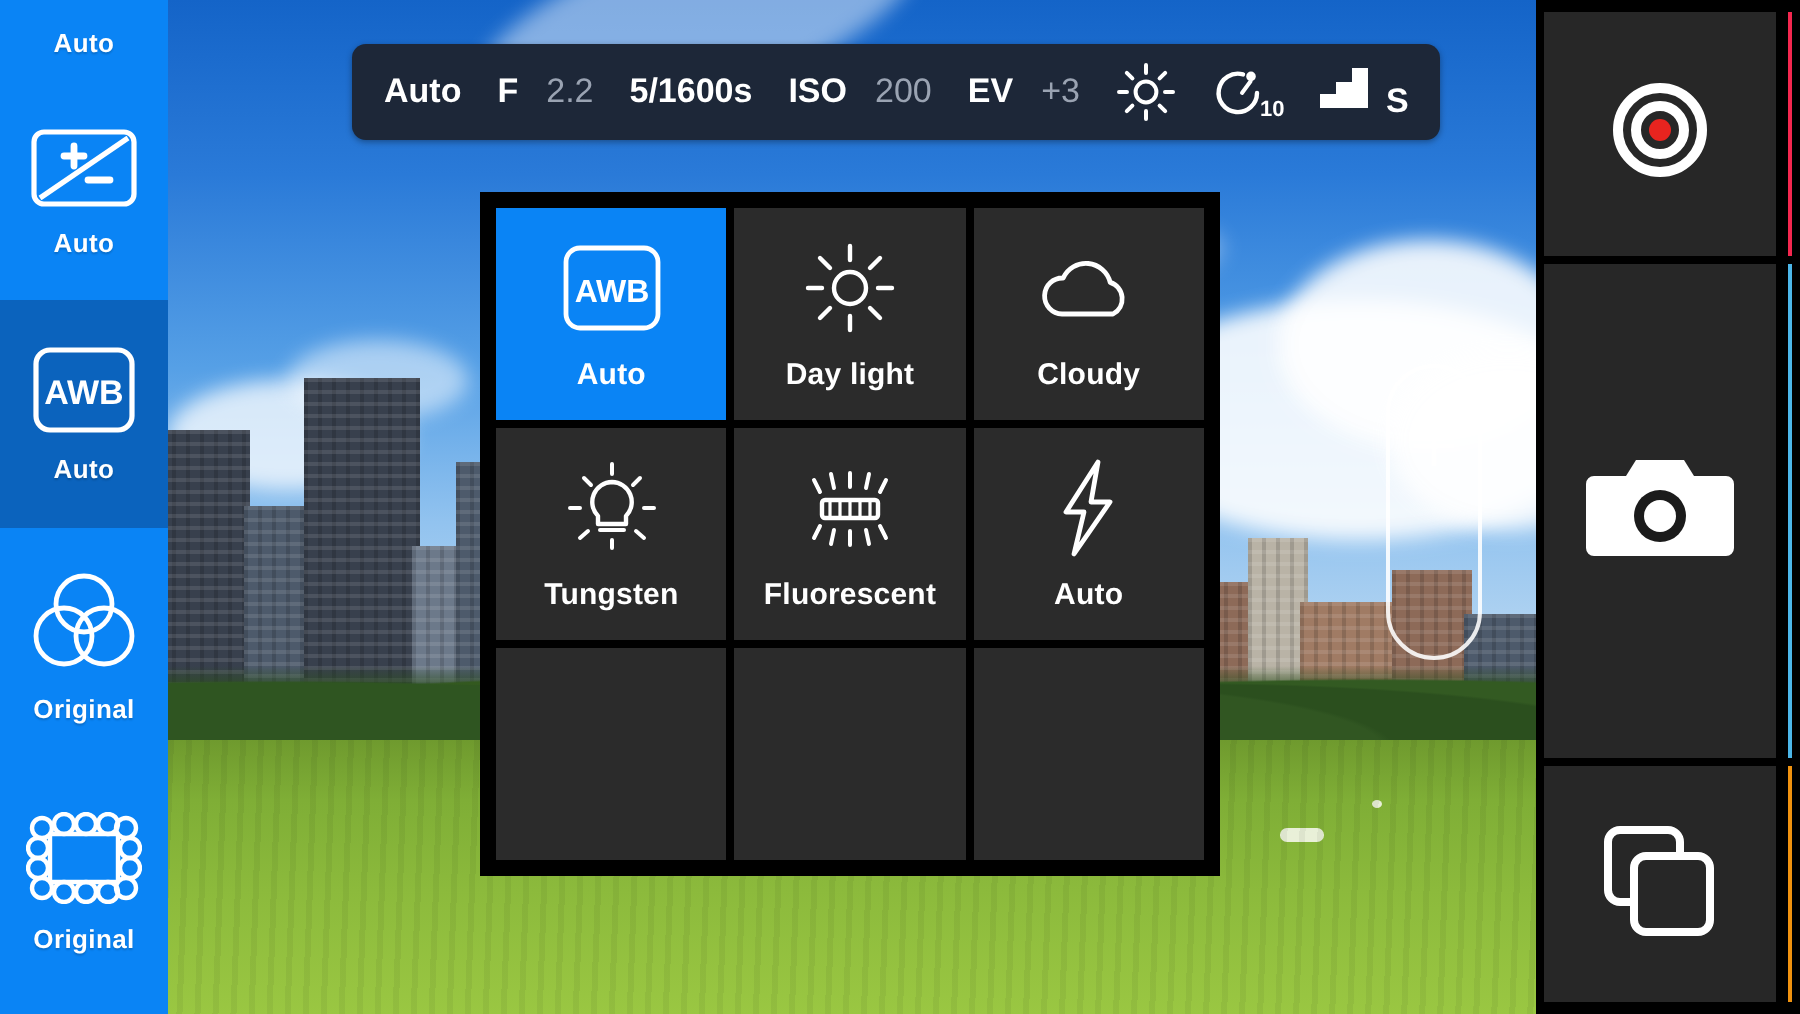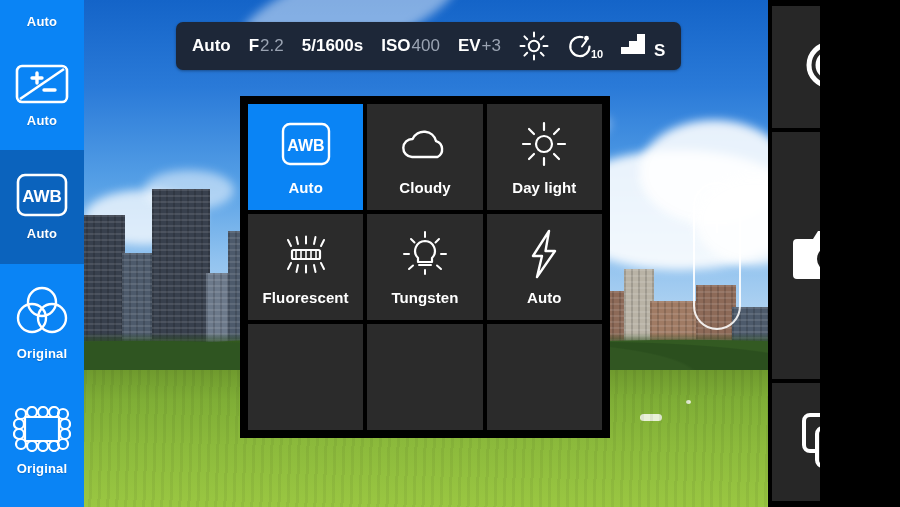--- a/index.html
+++ b/index.html
@@ -1,20 +1,20 @@
 <!DOCTYPE html>
 <html><head>
 <meta charset="utf-8">
 <style>
   * { margin:0; padding:0; box-sizing:border-box; }
   html, body {
     width:900px; height:507px; overflow:hidden; background:#000;
     font-family:"Liberation Sans", sans-serif;
   }
-  #app { position:relative; width:820px; height:507px; overflow:hidden; }
+  #app { position:relative; width:896px; height:507px; overflow:hidden; }
 
   
   .photo { position:absolute; left:84px; top:0; width:684px; height:507px; overflow:hidden; background:#2b6fd1; }
   .sky {
     position:absolute; left:0; top:0; width:100%; height:66%;
     background:linear-gradient(180deg,#1464c8 0%,#2a7ad8 26%,#56a0e6 55%,#92c3ef 78%,#bcd9f2 100%);
   }
   .cloud { position:absolute; background:rgba(255,255,255,.93); border-radius:50%; filter:blur(5px); }
   .c1 { left:150px; top:-30px; width:230px; height:80px; opacity:.5; transform:rotate(-18deg); }
   .c2 { left:330px; top:120px; width:200px; height:46px; opacity:.35; transform:rotate(-12deg); }
@@ -71,21 +71,21 @@
 
   
   .toolbar {
     position:absolute; left:176px; top:22px; height:48px;
     background:#1d2738; border-radius:7px;
     display:flex; align-items:center; gap:0; padding:0 16px;
     box-shadow:0 1px 3px rgba(0,0,0,.35);
   }
   .tb-item { display:flex; align-items:baseline; color:#fff; font-size:17px; font-weight:bold; margin-right:18px; white-space:nowrap; }
   .tb-item:last-child { margin-right:0; }
-  .tb-dim { color:#9aa3b2; font-weight:normal; margin-left:1px; }
+  .tb-dim { color:#9aa3b2; font-weight:normal; margin-left:14px; }
   .tb-icon { display:flex; align-items:center; margin-right:16px; }
 
   
   .grid-panel {
     position:absolute; left:240px; top:96px; width:370px; height:342px;
     background:#000; padding:8px;
     display:grid; grid-template-columns:repeat(3,1fr); grid-template-rows:repeat(3,1fr); gap:4px;
   }
   .cell {
     background:#2b2b2b; display:flex; flex-direction:column;
@@ -226,21 +226,21 @@
     </div>
     <div class="tb-item">
       <span>F</span>
       <span class="tb-dim">2.2</span>
     </div>
     <div class="tb-item">
       <span>5/1600s</span>
     </div>
     <div class="tb-item">
       <span>ISO</span>
-      <span class="tb-dim">400</span>
+      <span class="tb-dim">200</span>
     </div>
     <div class="tb-item">
       <span>EV</span>
       <span class="tb-dim">+3</span>
     </div>
 
     <span class="tb-icon">
       <svg width="30" height="30" viewBox="0 0 30 30">
         <circle cx="15" cy="15" r="5.2" fill="none" stroke="#fff" stroke-width="2"></circle>
         <g stroke="#fff" stroke-width="2" stroke-linecap="round">
@@ -276,70 +276,70 @@
         <svg width="50" height="44" viewBox="0 0 50 44">
           <rect x="2" y="2" width="46" height="40" rx="7" fill="none" stroke="#fff" stroke-width="2.4"></rect>
           <text x="25" y="29" text-anchor="middle" fill="#fff" font-family="Liberation Sans, sans-serif" font-size="16" font-weight="bold">AWB</text>
         </svg>
       </span>
       <div class="cell-label">Auto</div>
     </div>
 
     <div class="cell">
       <span class="cell-icon">
-        <svg width="54" height="42" viewBox="0 0 54 42">
-          <path d="M14 34 a9 9 0 0 1 0.6 -18 a12.5 12.5 0 0 1 23.5 2.2 a8.6 8.6 0 0 1 1.4 15.8 Z" fill="none" stroke="#fff" stroke-width="2.4" stroke-linejoin="round"></path>
-        </svg>
-      </span>
-      <div class="cell-label">Cloudy</div>
-    </div>
-
-    <div class="cell">
-      <span class="cell-icon">
         <svg width="48" height="48" viewBox="0 0 48 48">
           <circle cx="24" cy="24" r="8" fill="none" stroke="#fff" stroke-width="2.2"></circle>
           <g stroke="#fff" stroke-width="2.2" stroke-linecap="round">
             <path d="M24 3 V10 M24 38 V45 M3 24 H10 M38 24 H45"></path>
             <path d="M9 9 L14 14 M34 34 L39 39 M39 9 L34 14 M14 34 L9 39"></path>
           </g>
         </svg>
       </span>
       <div class="cell-label">Day light</div>
+    </div>
+
+    <div class="cell">
+      <span class="cell-icon">
+        <svg width="54" height="42" viewBox="0 0 54 42">
+          <path d="M14 34 a9 9 0 0 1 0.6 -18 a12.5 12.5 0 0 1 23.5 2.2 a8.6 8.6 0 0 1 1.4 15.8 Z" fill="none" stroke="#fff" stroke-width="2.4" stroke-linejoin="round"></path>
+        </svg>
+      </span>
+      <div class="cell-label">Cloudy</div>
+    </div>
+
+    <div class="cell">
+      <span class="cell-icon">
+        <svg width="50" height="48" viewBox="0 0 50 48">
+          <path d="M25 11 a10 10 0 0 1 7 17 v4 h-14 v-4 a10 10 0 0 1 7 -17 Z" fill="none" stroke="#fff" stroke-width="2.2" stroke-linejoin="round"></path>
+          <path d="M19 35 h12" stroke="#fff" stroke-width="2" stroke-linecap="round"></path>
+          <g stroke="#fff" stroke-width="2" stroke-linecap="round">
+            <path d="M25 2 V7 M11 9 L14.5 12.5 M39 9 L35.5 12.5 M4 24 H9 M41 24 H46"></path>
+            <path d="M9 39 L13 35.5 M41 39 L37 35.5 M25 44 V40"></path>
+          </g>
+        </svg>
+      </span>
+      <div class="cell-label">Tungsten</div>
     </div>
 
     <div class="cell">
       <span class="cell-icon">
         <svg width="56" height="46" viewBox="0 0 56 46">
           <rect x="14" y="19" width="28" height="9" rx="1.5" fill="none" stroke="#fff" stroke-width="2.2"></rect>
           <path d="M18 19 V28 M23 19 V28 M28 19 V28 M33 19 V28 M38 19 V28" stroke="#fff" stroke-width="1.6"></path>
           <g stroke="#fff" stroke-width="2" stroke-linecap="round">
             <path d="M13 15 L10 9 M20 13 L18.5 6 M28 12.5 V5.5 M36 13 L37.5 6 M43 15 L46 9"></path>
             <path d="M13 32 L10 38 M20 34 L18.5 41 M28 34.5 V41.5 M36 34 L37.5 41 M43 32 L46 38"></path>
           </g>
         </svg>
       </span>
       <div class="cell-label">Fluorescent</div>
     </div>
 
     <div class="cell">
       <span class="cell-icon">
-        <svg width="50" height="48" viewBox="0 0 50 48">
-          <path d="M25 11 a10 10 0 0 1 7 17 v4 h-14 v-4 a10 10 0 0 1 7 -17 Z" fill="none" stroke="#fff" stroke-width="2.2" stroke-linejoin="round"></path>
-          <path d="M19 35 h12" stroke="#fff" stroke-width="2" stroke-linecap="round"></path>
-          <g stroke="#fff" stroke-width="2" stroke-linecap="round">
-            <path d="M25 2 V7 M11 9 L14.5 12.5 M39 9 L35.5 12.5 M4 24 H9 M41 24 H46"></path>
-            <path d="M9 39 L13 35.5 M41 39 L37 35.5 M25 44 V40"></path>
-          </g>
-        </svg>
-      </span>
-      <div class="cell-label">Tungsten</div>
-    </div>
-
-    <div class="cell">
-      <span class="cell-icon">
         <svg width="34" height="50" viewBox="0 0 34 50">
           <path d="M22 2 L6 27 h9 l-5 21 L28 22 h-9.5 Z" fill="none" stroke="#fff" stroke-width="2.4" stroke-linejoin="round"></path>
         </svg>
       </span>
       <div class="cell-label">Auto</div>
     </div>
 
     <div class="cell empty"></div>
     <div class="cell empty"></div>
     <div class="cell empty"></div>

